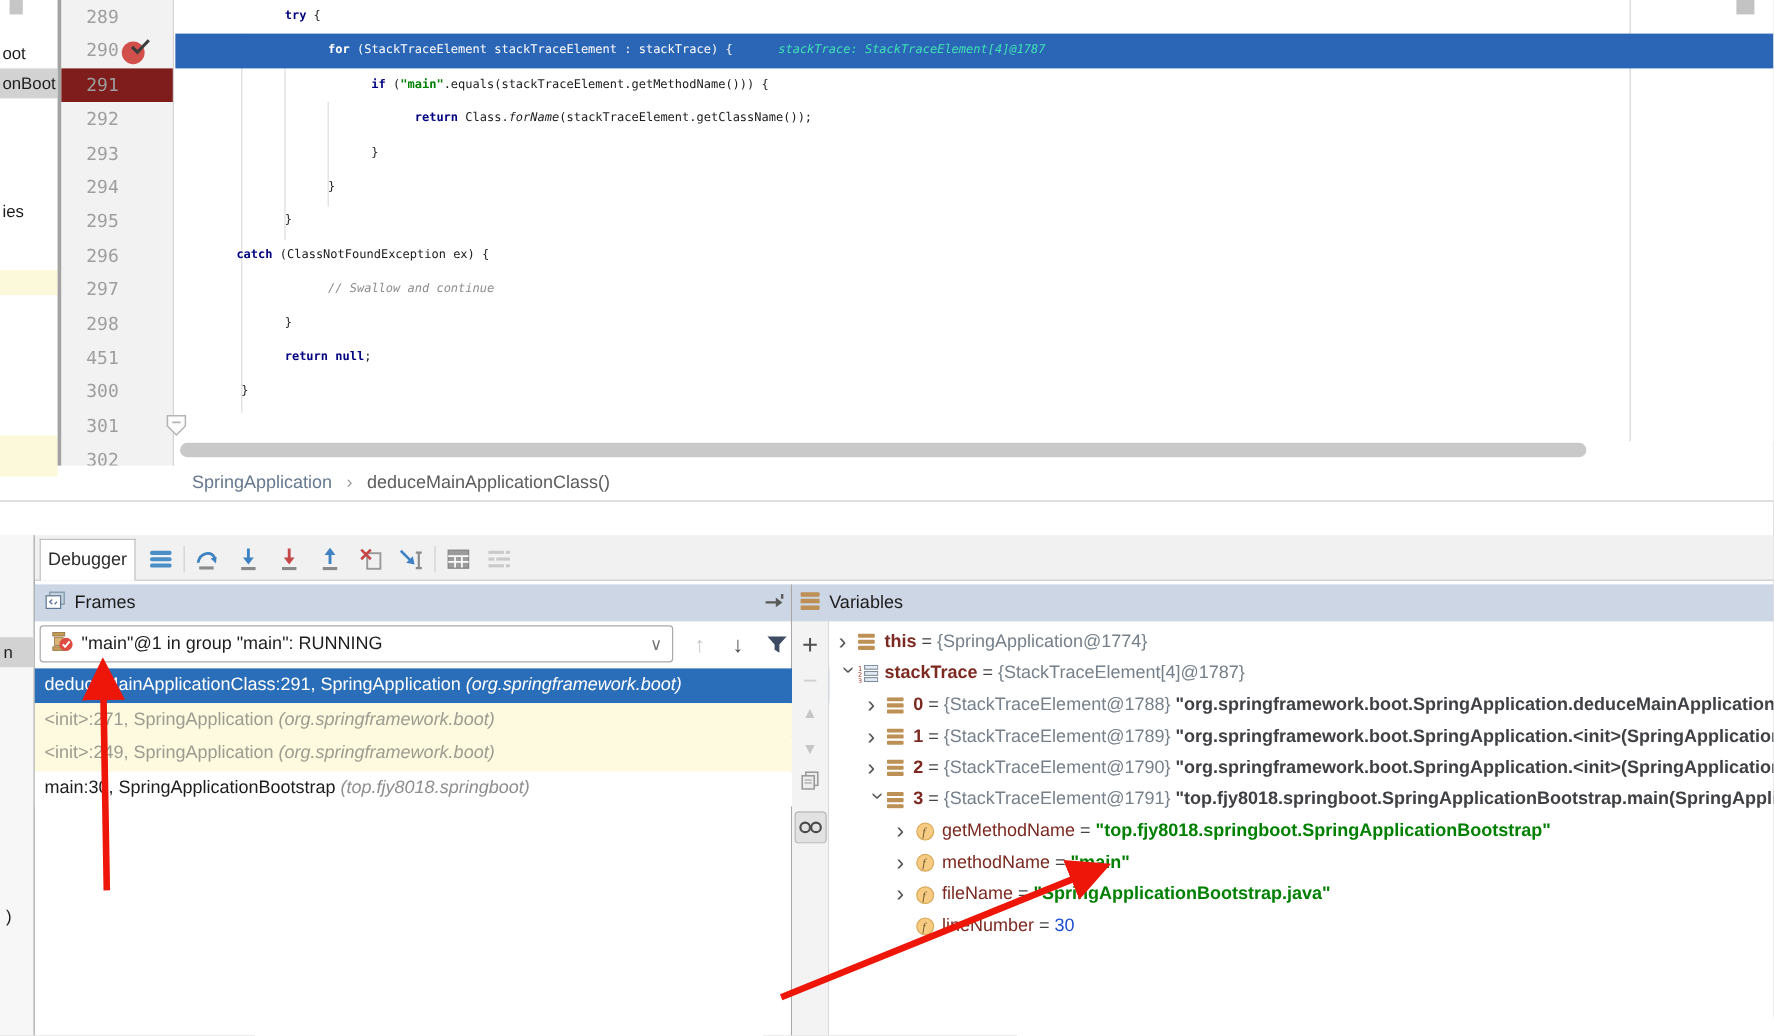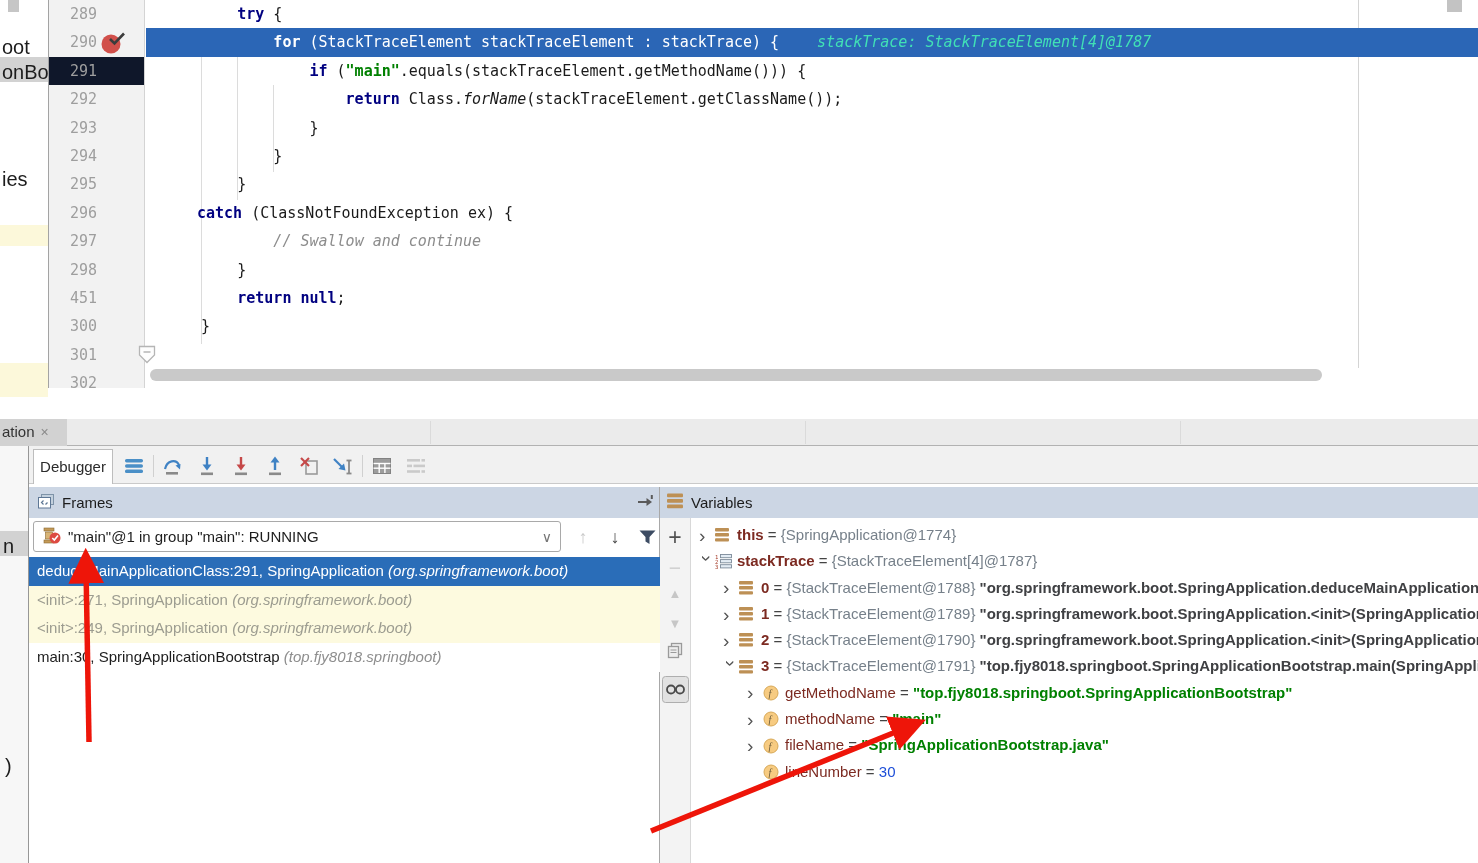--- a/index.html
+++ b/index.html
@@ -1,37 +1,37 @@
 <!DOCTYPE html>
 <html><head>
 <meta charset="utf-8">
 <style>
   * { margin:0; padding:0; box-sizing:border-box; }
   body { font-family:"Liberation Sans", sans-serif; background:#888; }
   .screen { position:relative; width:1478px; height:863px; background:#fff; overflow:hidden;
             font-family:"Liberation Sans", sans-serif; }
 
   
-  .sliver-frag { position:absolute; font-size:20px; color:#1c1c1c; z-index:2; }
+  .sliver-frag { position:absolute; font-size:14px; color:#1c1c1c; z-index:2; }
   .sliver-row  { position:absolute; left:0; width:48px; height:25px; background:#d2d2d2; z-index:1; }
   .sliver-yellow { position:absolute; left:0; width:48px; background:#fcf8da; z-index:1; }
   .sliver-scrollthumb { position:absolute; left:8px; top:0; width:11px; height:12px; background:#c6c6c6; z-index:2; }
 
   
   #editor { position:absolute; left:0; top:0; width:1478px; height:388px; background:#fff; }
   #gutter { position:absolute; left:48px; top:0; width:97px; height:388px; background:#f2f2f2;
-            border-left:1px solid #a3a3a3; border-right:1px solid #d4d4d4; overflow:hidden; z-index:4; }
+            border-left:3px solid #a3a3a3; border-right:1px solid #d4d4d4; overflow:hidden; z-index:4; }
   .gut-row { width:97px; height:28.4px; line-height:28.4px; text-align:right; padding-right:49px;
              font-family:"DejaVu Sans Mono", monospace; font-size:15px; color:#9e9e9e; }
-  .gut-row.cur { background:#0f172a; }
+  .gut-row.cur { background:#7f1d1d; }
   #code { position:absolute; left:146px; top:0; right:0; height:368px; overflow:hidden; background:#fff; }
   .guide { position:absolute; width:1px; background:#dcdcdc; z-index:1; }
   #code-rows { position:relative; z-index:2; }
   .code-row { height:28.4px; line-height:28.4px; white-space:pre;
-              font-family:"DejaVu Sans Mono", monospace; font-size:15px; color:#1a1a1a; }
+              font-family:"DejaVu Sans Mono", monospace; font-size:10px; color:#1a1a1a; }
   .hl-breakpoint { background:#f6dad2; }
   .hl-current    { background:#2b66b6; }
   .tk-kw  { color:#000080; font-weight:bold; }
   .tk-pl  { color:#1a1a1a; }
   .tk-str { color:#008000; font-weight:bold; }
   .tk-cmt { color:#8c8c8c; font-style:italic; }
   .tk-it  { color:#1a1a1a; font-style:italic; }
   .hint   { font-style:italic; color:#8c8c8c; margin-left:38px; }
   .hl-current span { color:#ffffff; }
   .hl-current .hint { color:#41e0b6; }
@@ -186,29 +186,24 @@
       <svg width="18" height="19" viewBox="0 0 18 19">
         <polygon points="1.5,1.5 16.5,1.5 16.5,10 9,17.5 1.5,10" fill="#fdfdfd" stroke="#b5b5b5" stroke-width="1.3"></polygon>
         <line x1="5.5" y1="7" x2="12.5" y2="7" stroke="#b5b5b5" stroke-width="1.5"></line>
       </svg>
     </span>
 
     <div id="hscroll"></div>
     <div id="vscroll-thumb"></div>
   </div>
 
-
-  <div id="tabstrip">
-    <div id="bgtab">
-      <span>ation</span><span class="x">×</span>
-    </div>
-    <div class="strip-sep" style="left:430px;"></div>
-    <div class="strip-sep" style="left:805px;"></div>
-    <div class="strip-sep" style="left:1180px;"></div>
-  </div>
+  <div id="breadcrumb">
+    <span class="bc-class">SpringApplication</span><span class="bc-sep">›</span><span class="bc-method">deduceMainApplicationClass()</span>
+  </div>
+
 
   <div id="dbg-leftcol">
     <div class="sliver-row" style="top:85px; width:28px; height:25px;"></div>
     <span class="sliver-frag" style="left:3px; top:89px;">n</span>
     <span class="sliver-frag" style="left:5px; top:309px;">)</span>
   </div>
   <div id="dbg-border"></div>
 
   <div id="dbg-tabrow">
     <div id="dbg-tab">Debugger</div>

